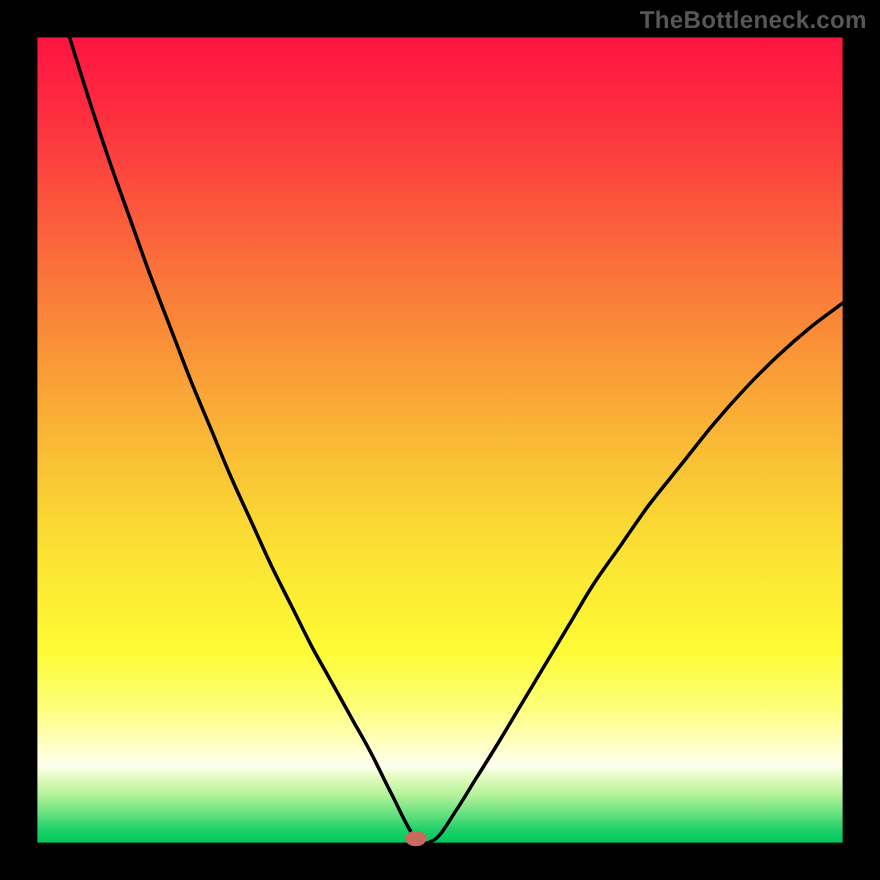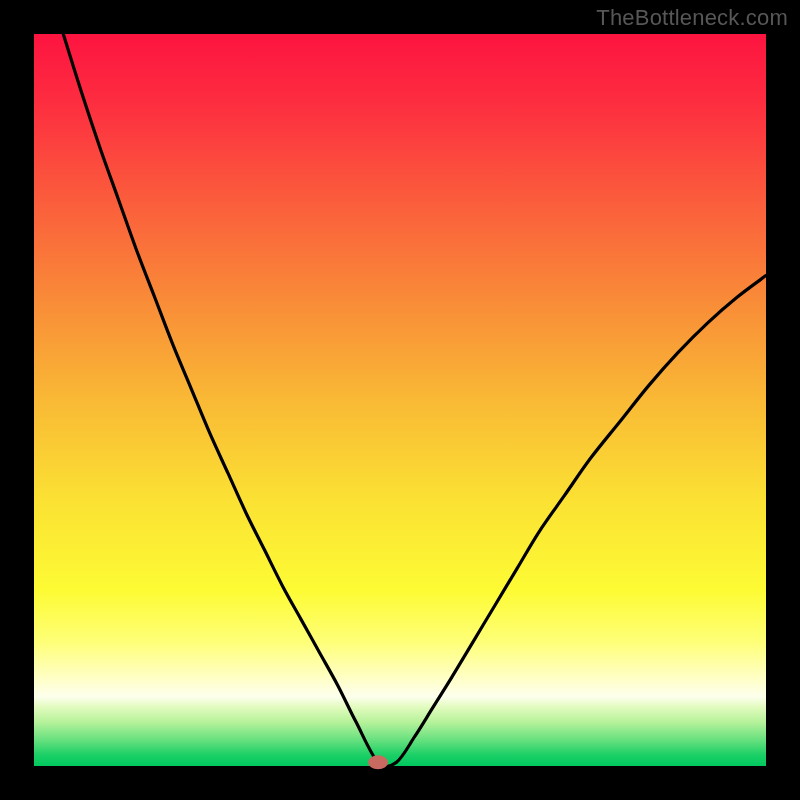--- a/index.html
+++ b/index.html
@@ -22,21 +22,21 @@
     width: 800px;
     height: 800px;
     display: block;
   }
   .watermark {
     position: absolute;
     top: 5px;
     right: 12px;
     color: #575757;
     font-size: 22px;
-    font-weight: 400;
+    font-weight: 700;
     letter-spacing: 0.2px;
     font-family: Arial, sans-serif;
   }
 </style>
 </head>
 <body>
 
 <div class="frame">
   <svg class="plot-svg" id="plot-svg" viewBox="0 0 800 800" preserveAspectRatio="none">
     <defs>

